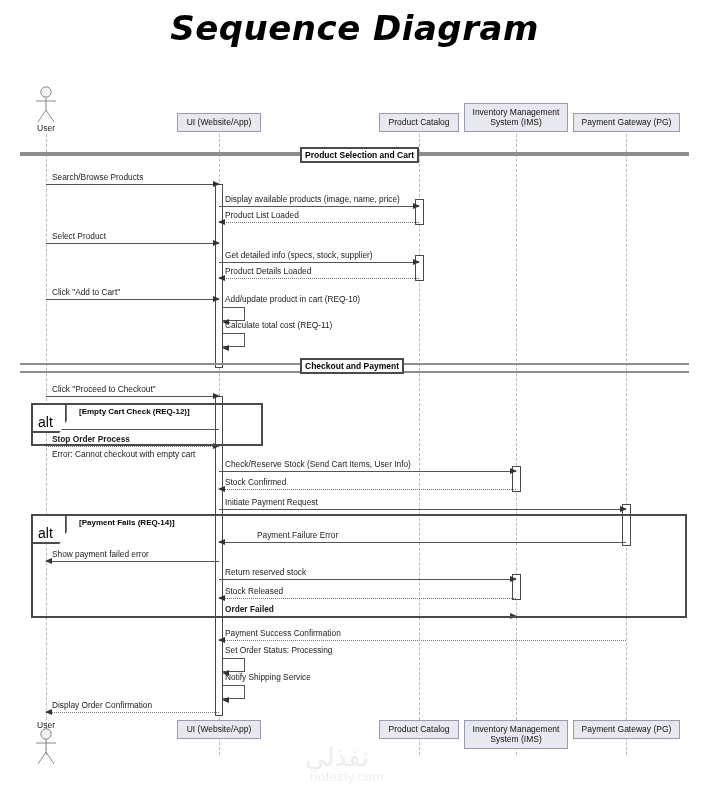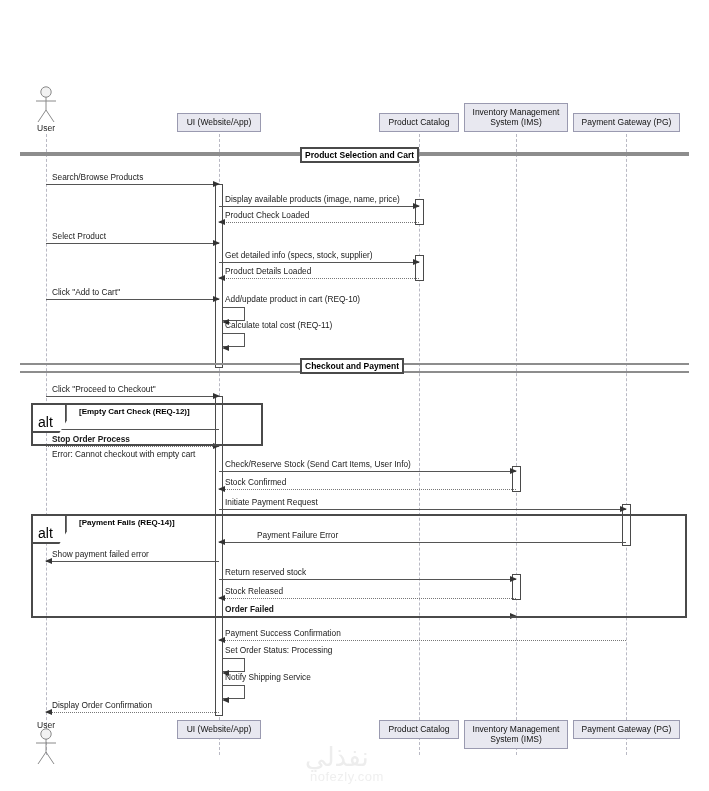--- a/index.html
+++ b/index.html
@@ -89,20 +89,21 @@
   .wm-en{
     position:absolute;font-size:13px;color:#efefef;white-space:nowrap;
     letter-spacing:0.5px;
   }
   svg.actor{position:absolute;overflow:visible;}
 </style>
 </head>
 <body>
 
 <div id="canvas">
+  <div class="title">Sequence Diagram</div>
 <div class="lifeline" style="left: 46px; top: 134px; height: 621px;"></div>
     <div class="lifeline" style="left: 219px; top: 134px; height: 621px;"></div>
     <div class="lifeline" style="left: 419px; top: 134px; height: 621px;"></div>
     <div class="lifeline" style="left: 516px; top: 134px; height: 621px;"></div>
     <div class="lifeline" style="left: 626px; top: 134px; height: 621px;"></div>
     <svg class="actor" width="26" height="38" style="left: 33px; top: 86px;">
       <circle cx="13" cy="6" r="5.2" fill="#f2f2f2" stroke="#8a8a8a" stroke-width="1"></circle>
       <line x1="13" y1="11" x2="13" y2="24" stroke="#8a8a8a" stroke-width="1"></line>
       <line x1="3" y1="15" x2="23" y2="15" stroke="#8a8a8a" stroke-width="1"></line>
       <line x1="13" y1="24" x2="5" y2="36" stroke="#8a8a8a" stroke-width="1"></line>
@@ -147,21 +148,21 @@
     <div class="mlabel" style="left: 52px; top: 172px;">Search/Browse Products</div>
     <div class="msg solid" style="left: 219px; width: 200px; top: 206px;">
       <div class="line"></div>
       <div class="head right"></div>
     </div>
     <div class="mlabel" style="left: 225px; top: 194px; text-align: right;">Display available products (image, name, price)</div>
     <div class="msg dashed" style="left: 219px; width: 200px; top: 222px;">
       <div class="line"></div>
       <div class="head left"></div>
     </div>
-    <div class="mlabel" style="left: 225px; top: 210px;">Product Check Loaded</div>
+    <div class="mlabel" style="left: 225px; top: 210px;">Product List Loaded</div>
     <div class="msg solid" style="left: 46px; width: 173px; top: 243px;">
       <div class="line"></div>
       <div class="head right"></div>
     </div>
     <div class="mlabel" style="left: 52px; top: 231px;">Select Product</div>
     <div class="msg solid" style="left: 219px; width: 200px; top: 262px;">
       <div class="line"></div>
       <div class="head right"></div>
     </div>
     <div class="mlabel" style="left: 225px; top: 250px;">Get detailed info (specs, stock, supplier)</div>

